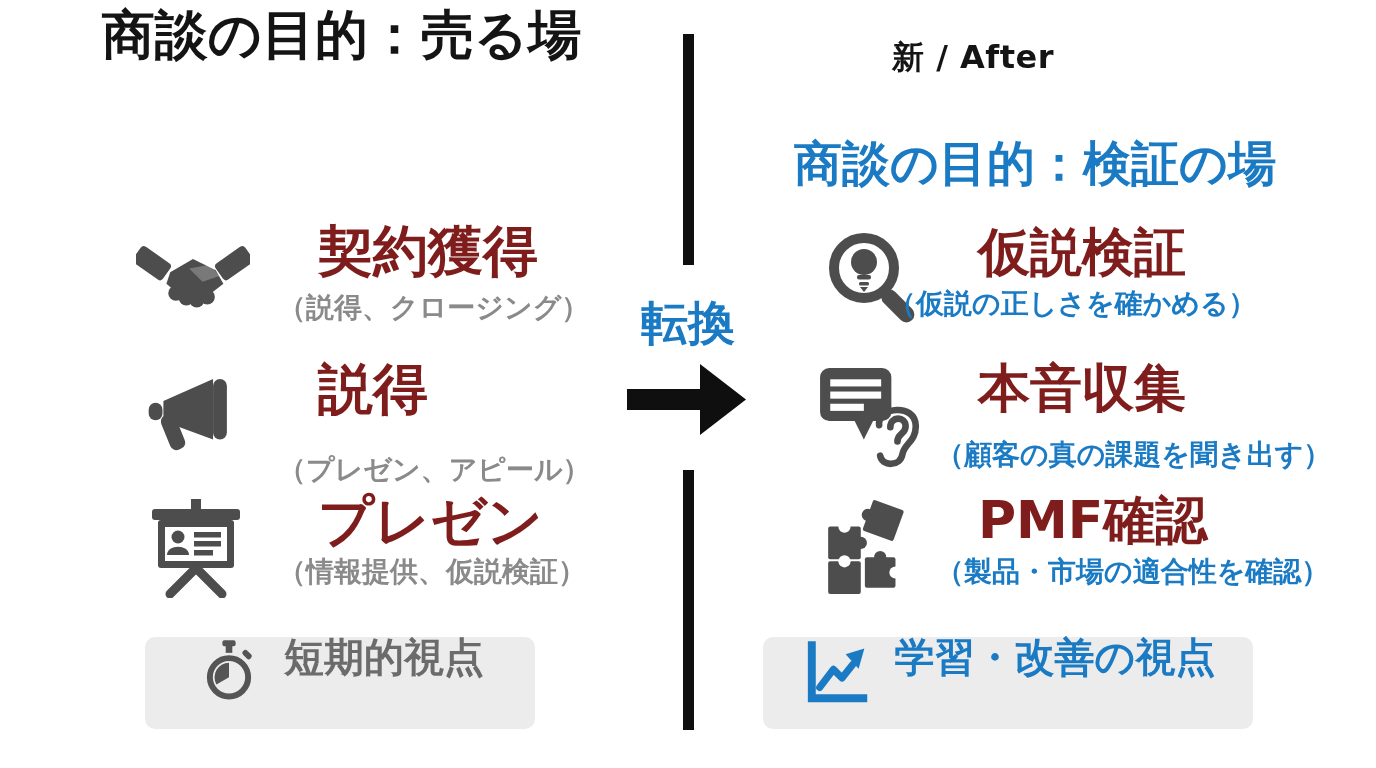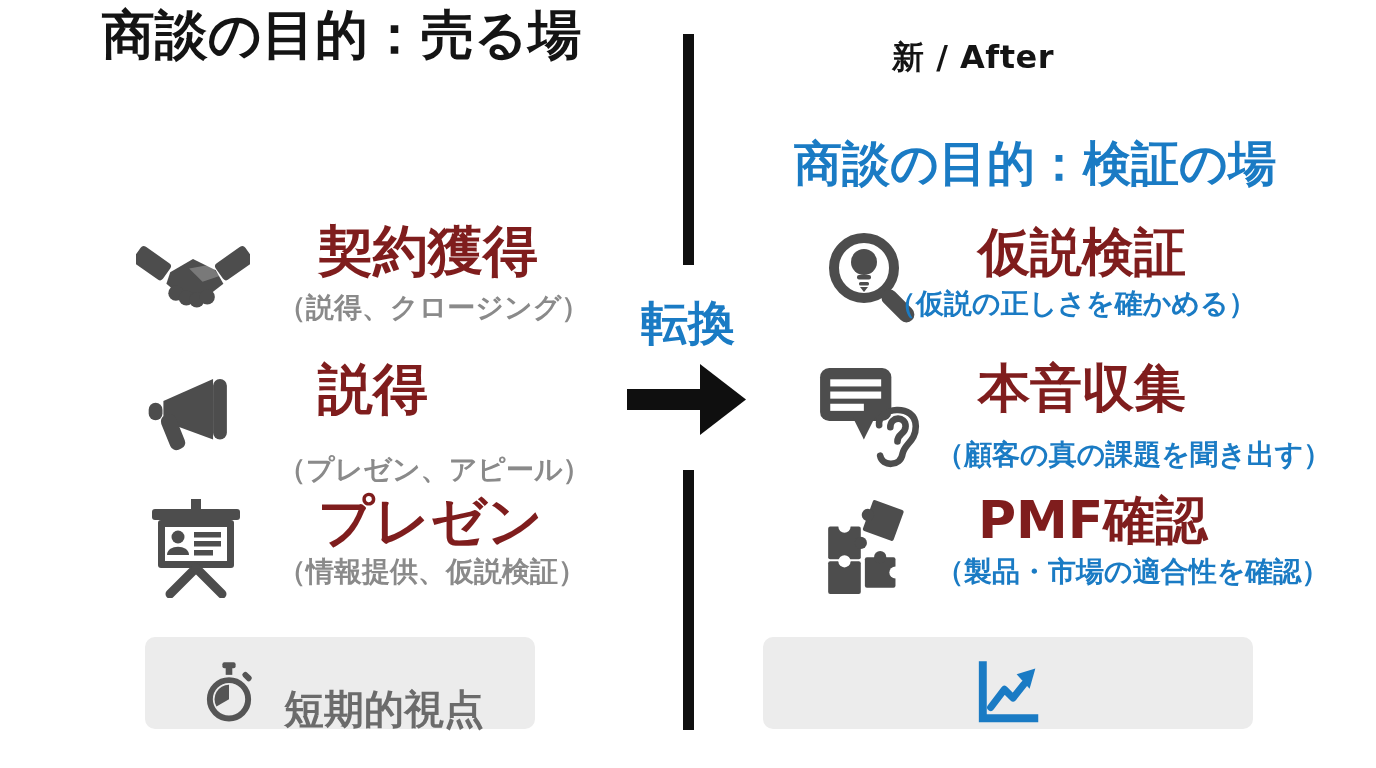--- a/index.html
+++ b/index.html
@@ -15,21 +15,21 @@
   .col-title-right{font-size:48px;color:#1a7bc4;margin-top:24px;}
   .item-label{font-size:55px;color:#7f1d1d;line-height:1;white-space:nowrap;margin-left:40px;}
   .item-label.right{font-size:52px;}
   .item-sub{font-size:28px;line-height:1;white-space:nowrap;}
   .item-sub.gray{color:#8a8a8a;}
   .item-sub.blue{color:#1a7bc4;}
   .divider{background:#0f0f0f;}
   .tenkan{font-size:47px;color:#1a7bc4;}
   .footer-box{
     background:#ececec;border-radius:10px;
-    display:flex;align-items:flex-end;justify-content:center;gap:22px;
+    display:flex;align-items:flex-start;justify-content:center;gap:22px;
   }
   .footer-label{font-size:40px;line-height:1;white-space:nowrap;}
   .footer-label.gray{color:#6b6b6b;}
   .footer-label.blue{color:#1a7bc4;}
   .icon-box{display:flex;align-items:center;justify-content:center;}
   svg{display:block;}
 </style>
 </head>
 <body>
 
@@ -160,15 +160,16 @@
   <div class="abs item-sub blue" style="left:936px;top:558px;">（製品・市場の適合性を確認）</div>
 
   <div class="abs footer-box" style="left:763px;top:637px;width:490px;height:92px;">
     <span class="icon-box">
       <svg width="72" height="72" viewBox="0 0 100 100">
         <path d="M15,6 V85 H92" fill="none" stroke="#1a7bc4" stroke-width="11"></path>
         <path d="M26,70 L45,45 L57,57 L72,38" fill="none" stroke="#1a7bc4" stroke-width="10" stroke-linecap="round" stroke-linejoin="round"></path>
         <polygon points="62,24 88,16 80,44" fill="#1a7bc4"></polygon>
       </svg>
     </span>
+    <span class="footer-label blue">学習・改善の視点</span>
   </div>
 
 </div>
 
 </body></html>

